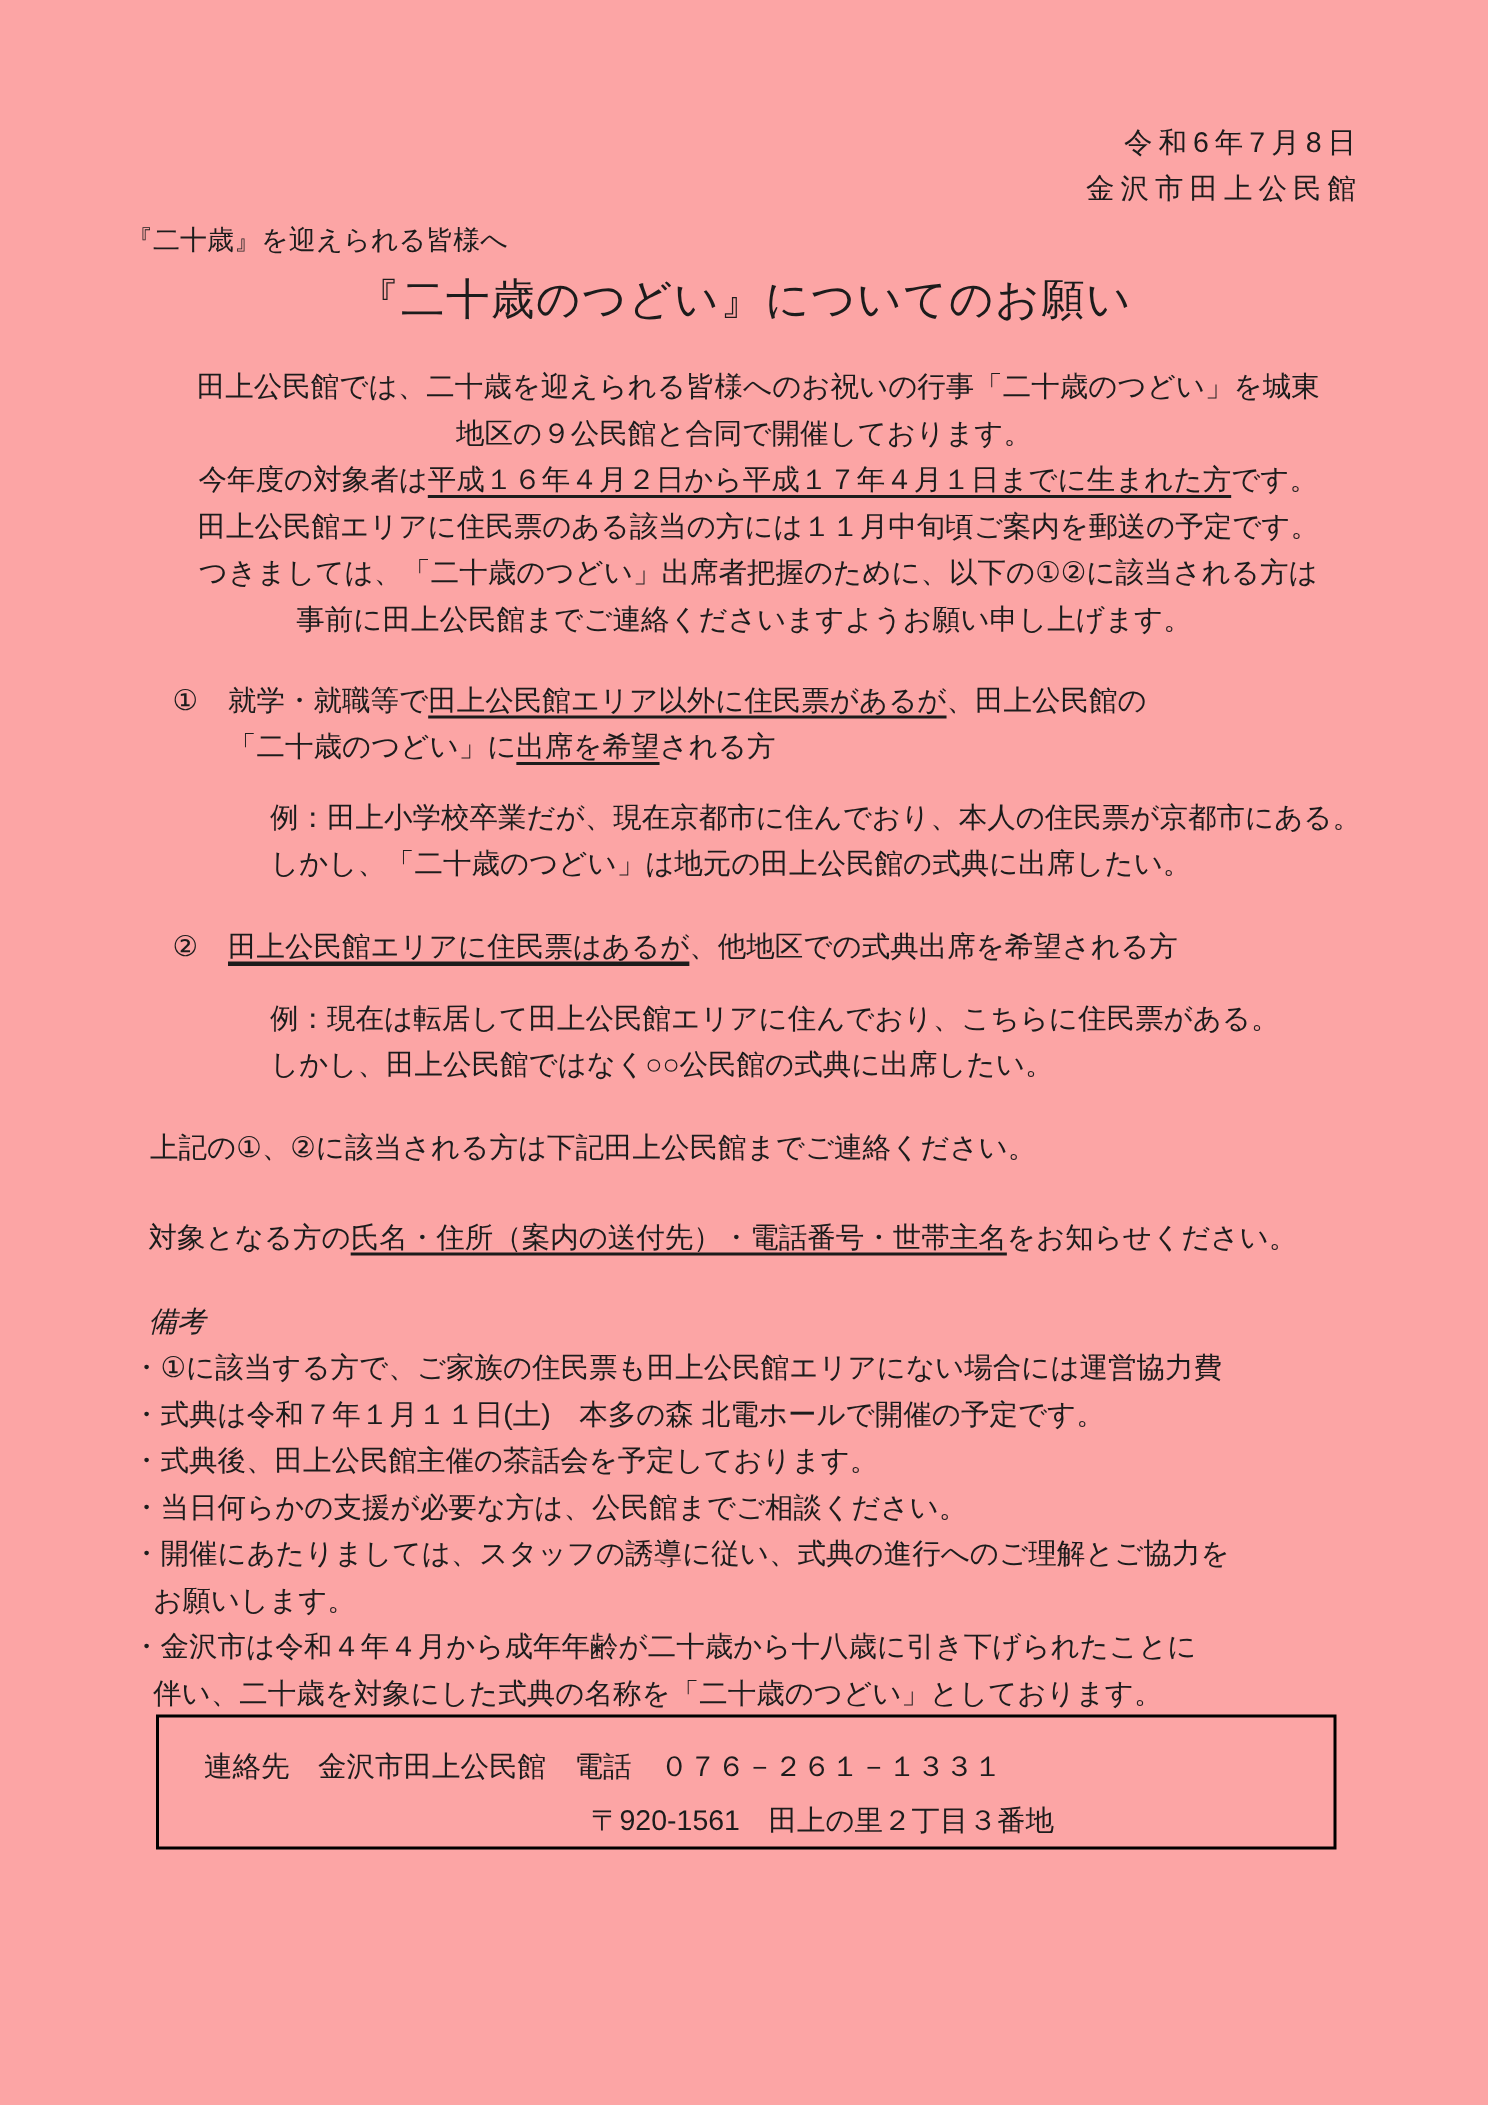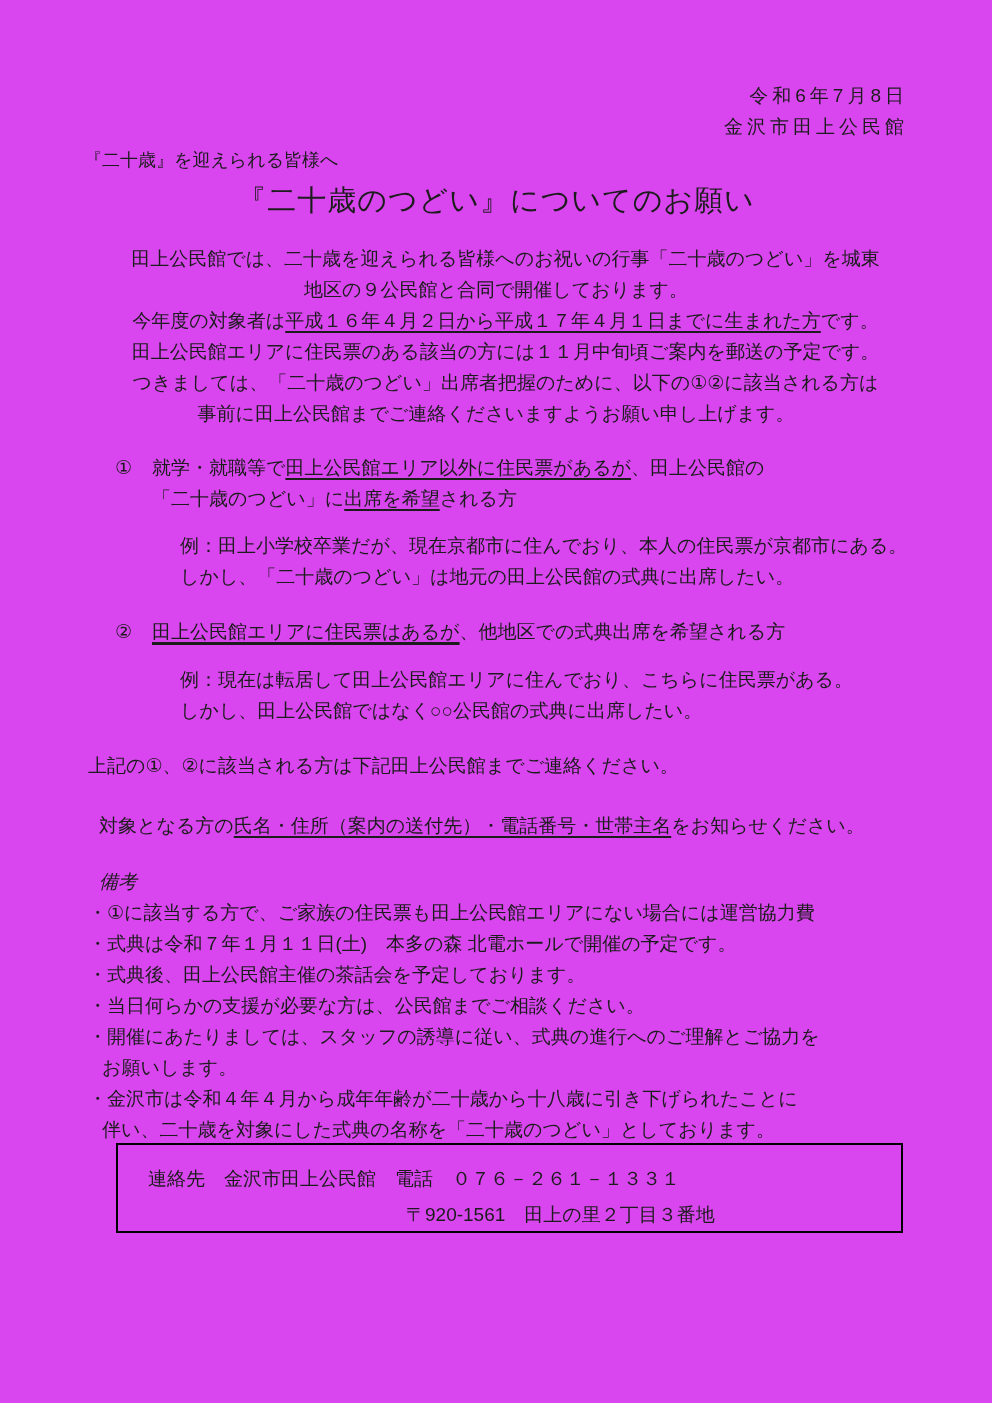--- a/index.html
+++ b/index.html
@@ -1,52 +1,52 @@
 <!DOCTYPE html>
 <html><head>
 <meta charset="utf-8">
 <style>
   html, body { margin: 0; padding: 0; background: #e8e8e8; }
   .page {
     position: relative;
     width: 992px;
     height: 1403px;
     margin: 0 auto;
-    background: #d946ef;
+    background: #fca5a5;
     box-sizing: border-box;
     padding: 80px 84px 0 84px;
     font-family: "Liberation Sans", "DejaVu Sans", sans-serif;
     color: #1c1c1c;
     overflow: hidden;
   }
   .doc-header { text-align: right; font-size: 19px; line-height: 34px; letter-spacing: 4px; }
   .recipient { margin-top: 6px; font-size: 18px; line-height: 25px; }
   .title { margin: 6px 0 0 0; font-size: 29px; line-height: 42px; font-weight: 500; text-align: center; letter-spacing: 1px; }
   .line { font-size: 19px; line-height: 31px; white-space: nowrap; }
   .intro { margin-top: 22px; text-align: center; }
   .case-item { margin-top: 23px; }
   .item-line { margin-left: 31px; display: flex; }
   .marker { display: inline-block; width: 37px; flex: none; }
   .item-cont { margin-left: 68px; }
   .example { margin-top: 16px; }
   .example .line { margin-left: 96px; }
   .example .ex-cont { }
   .case-item-2 { margin-top: 24px; }
   .example-2 { margin-top: 17px; }
-  .contact-note { margin-top: 24px; margin-left: 4px; }
+  .contact-note { margin-top: 24px; margin-left: 16px; }
   .info-request { margin-top: 29px; margin-left: 15px; }
   .notes { margin-top: 25px; }
   .notes-heading { margin-left: 15px; font-style: italic; }
   .note-first { margin-left: 4px; }
   .note-cont { margin-left: 18px; }
   .u { text-decoration: underline; text-decoration-thickness: 2px; text-underline-offset: 4px; }
   .u-thick { text-decoration-thickness: 3px; }
   .contact-box {
     margin-top: -2px;
-    margin-left: 32px;
+    margin-left: 20px;
     width: 787px;
     height: 90px;
     box-sizing: border-box;
     border: 2px solid #000;
     padding: 16px 0 0 30px;
   }
   .contact-box .line { line-height: 36px; }
   .contact-box .box-line-2 { margin-left: 258px; }
 </style>
 </head>

